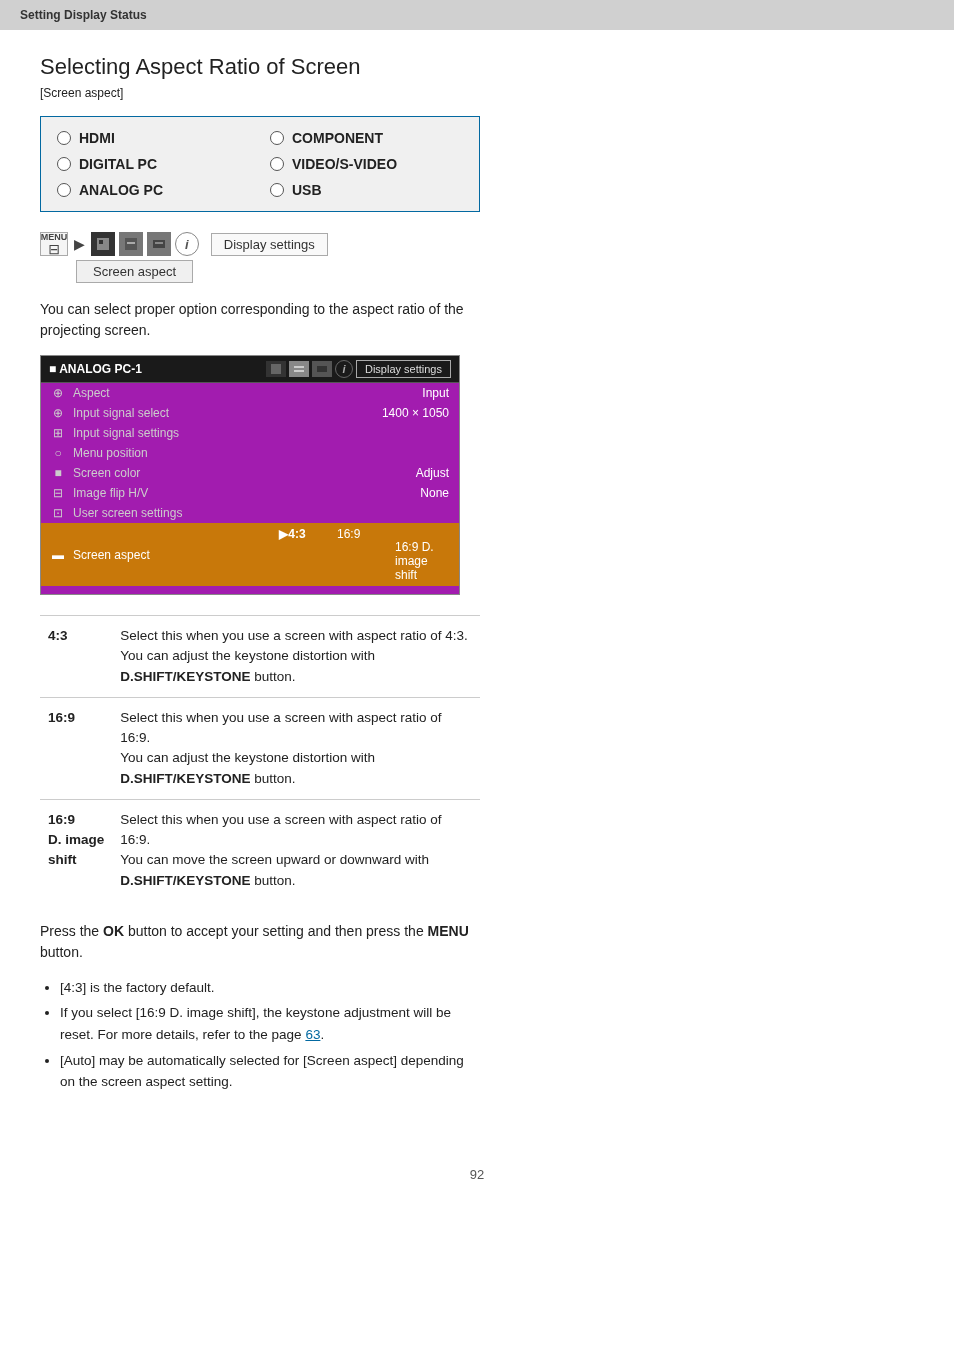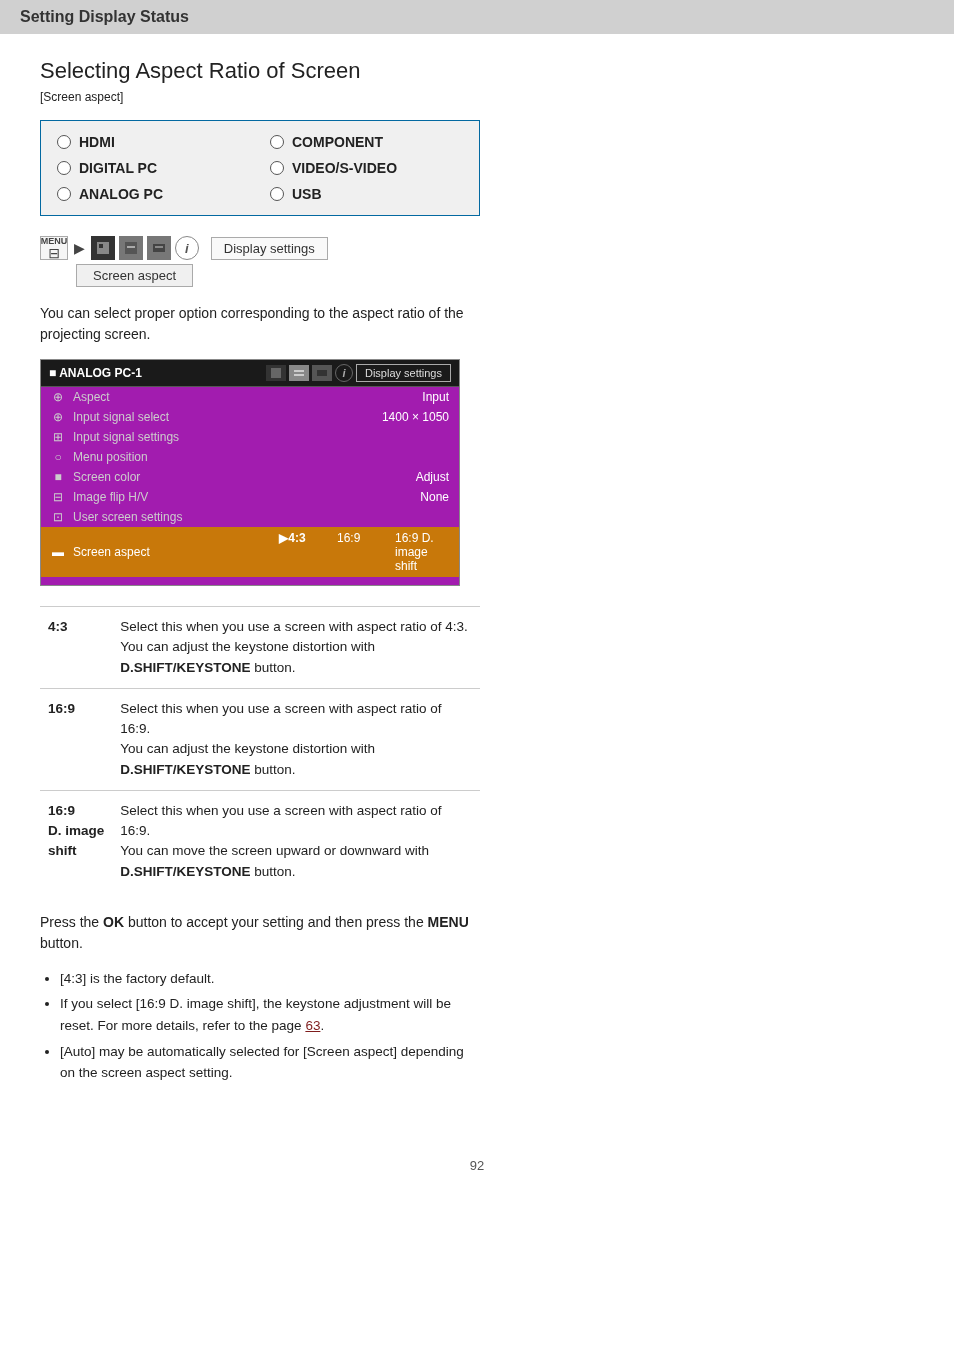--- a/index.html
+++ b/index.html
@@ -8,21 +8,21 @@
       min-height: 1352px;
       background: #ffffff;
       font-family: Arial, sans-serif;
       font-size: 14px;
       color: #222;
     }
 
     .header-bar {
       background: #d0d0d0;
       padding: 8px 20px;
-      font-size: 16px;
+      font-size: 12px;
       font-weight: bold;
       color: #333;
     }
 
     .main-content {
       padding: 24px 40px 40px 40px;
       max-width: 520px;
     }
 
     .page-title {
@@ -278,21 +278,21 @@
       padding-left: 20px;
       font-size: 13.5px;
       line-height: 1.6;
     }
 
     .bullet-list li {
       margin-bottom: 4px;
     }
 
     .link-text {
-      color: #7f1d1d;
+      color: #0369a1;
       text-decoration: underline;
       cursor: pointer;
     }
 
     .page-number {
       text-align: center;
       color: #555;
       font-size: 13px;
       margin-top: 30px;
       padding-bottom: 20px;
@@ -438,21 +438,21 @@
         <span>User screen settings</span>
       </div>
 
       <div class="osd-menu-item highlighted">
         <span class="osd-item-icon" style="color:#fff;">▬</span>
         <span>Screen aspect</span>
 
         <div style="margin-left: auto; display: flex; flex-direction: row; align-items: flex-start; min-width: 130px;">
           <div style="color: #fff; font-weight: bold; padding: 1px 4px; background: #c8780a; width: 100%;">▶4:3</div>
           <div style="color: #fff; padding: 1px 4px; background: #c8780a; width: 100%;">16:9</div>
-          <div style="color: #fff; padding: 1px 4px; background: #c8780a; width: 100%;">16:9 D. image shift</div>
+          <div style="color: #fff; padding: 1px 4px; background: #c8780a; width: 100%; margin-top: 13px;">16:9 D. image shift</div>
         </div>
       </div>
     </div>
     <div style="height: 8px;"></div>
   </div>
 
   <table class="desc-table">
     <tbody>
         <tr>
       <td>4:3</td>

